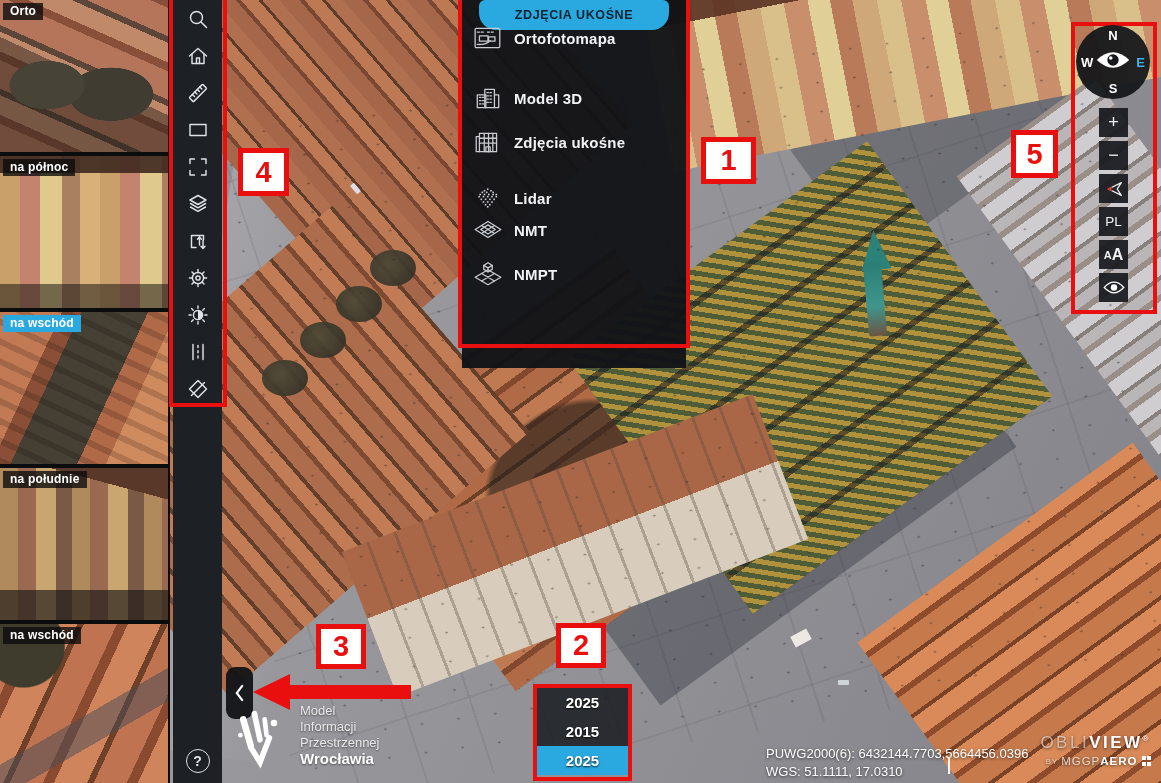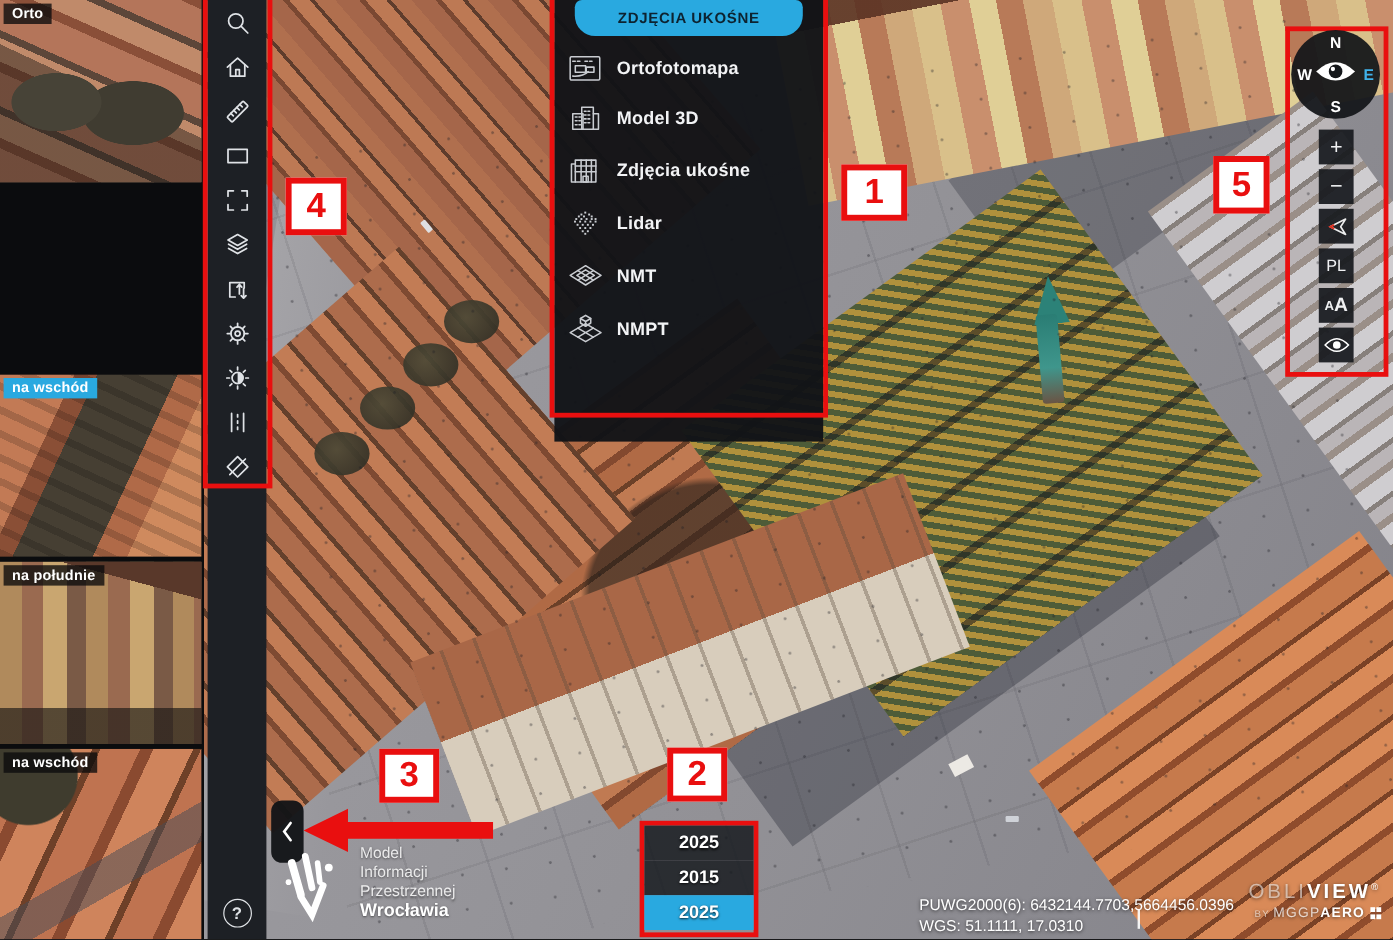--- a/index.html
+++ b/index.html
@@ -192,20 +192,24 @@
     <div class="dec car" style="left:350px;top:186px;transform:rotate(50deg)"></div>
     <div class="dec car" style="left:838px;top:680px;background:#cfd2d8"></div>
     <div class="dec people-dots"></div>
   </div>
 
   <div class="rail">
     <div class="thumb" style="top:0;height:152px">
       <div class="thumb-img t-orto"></div>
       <span class="chip">Orto</span>
     </div>
+    <div class="thumb" style="top:156px;height:152px">
+      <div class="thumb-img t-north"></div>
+      <span class="chip">na północ</span>
+    </div>
     <div class="thumb" style="top:312px;height:152px">
       <div class="thumb-img t-east"></div>
       <span class="chip active">na wschód</span>
     </div>
     <div class="thumb" style="top:468px;height:152px">
       <div class="thumb-img t-south"></div>
       <span class="chip">na południe</span>
     </div>
     <div class="thumb" style="top:624px;height:159px">
       <div class="thumb-img t-west"></div>
@@ -286,21 +290,21 @@
         </svg>
     </div>
     <div class="help-btn">
       <div class="help-circle">?</div>
     </div>
   </div>
 
   <div class="menu">
     <div class="pill">ZDJĘCIA UKOŚNE</div>
 
-    <div class="menu-item" style="top:35px">
+    <div class="menu-item" style="top:16px">
       <span class="micon">
         <svg width="30" height="26" viewBox="0 0 28 24">
             <rect x="2" y="3" width="23" height="18" rx="1"></rect>
         <rect x="6" y="10" width="8" height="5"></rect>
             <rect x="14.5" y="11" width="6" height="4"></rect>
         <path d="M4 6.5 H11 M13.5 6.5 H19" stroke-dasharray="2 1.6"></path>
             <path d="M4 18 Q12 18.5 16 14.5"></path>
           </svg>
         </span>
       <span class="mlabel">Ortofotomapa</span>
@@ -320,21 +324,21 @@
       <span class="micon">
         <svg width="30" height="26" viewBox="0 0 28 24">
             <rect x="6" y="4" width="16" height="17"></rect>
         <path d="M6 8.5 H22 M6 13 H22 M10.5 4 V21 M14.5 4 V21 M18.5 4 V21"></path>
         <rect x="12" y="16.5" width="4" height="4.5"></rect>
             <path d="M6 7 H3 V21 H6"></path>
           </svg>
         </span>
       <span class="mlabel">Zdjęcia ukośne</span>
     </div>
-    <div class="menu-item" style="top:164px">
+    <div class="menu-item" style="top:176px">
       <span class="micon">
         <svg width="30" height="26" viewBox="0 0 28 24">
             <g fill="#c9ccd1" stroke="none">
         <rect x="13" y="3" width="1.5" height="1.5"></rect>
               <rect x="10" y="4.5" width="1.5" height="1.5"></rect>
               <rect x="16" y="4.5" width="1.5" height="1.5"></rect>
         <rect x="8" y="6" width="1.5" height="1.5"></rect>
               <rect x="12" y="6" width="1.5" height="1.5"></rect>
               <rect x="18" y="6" width="1.5" height="1.5"></rect>
         <rect x="6" y="8" width="1.5" height="1.5"></rect>

